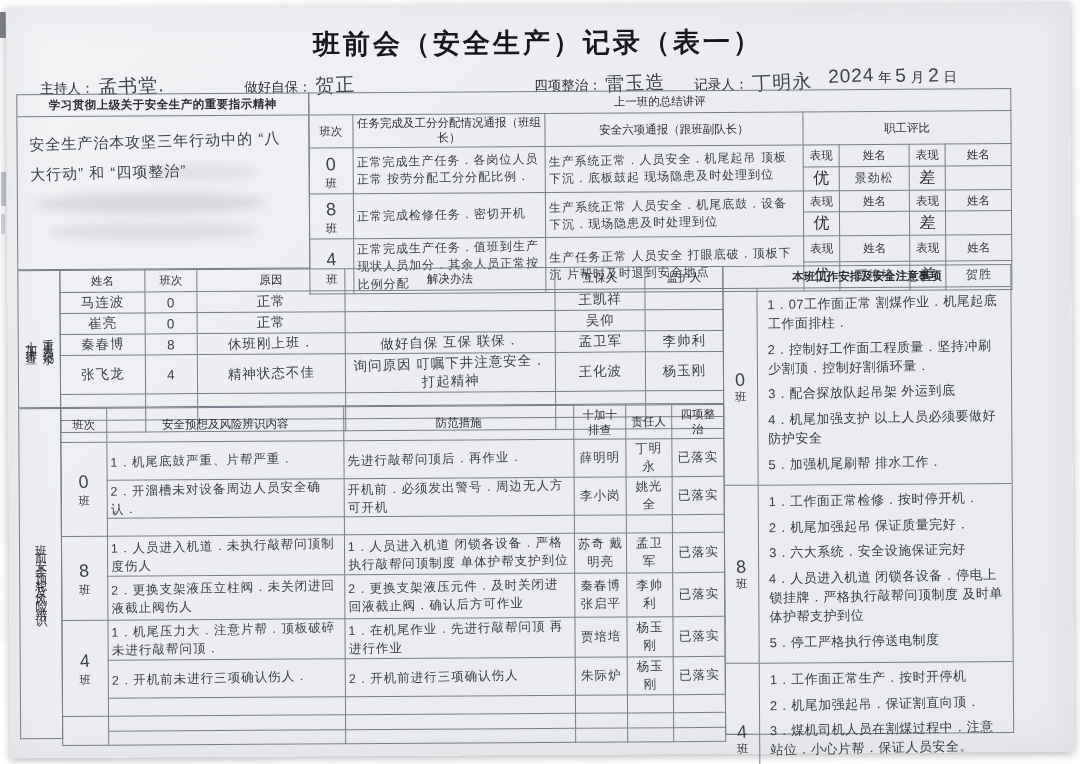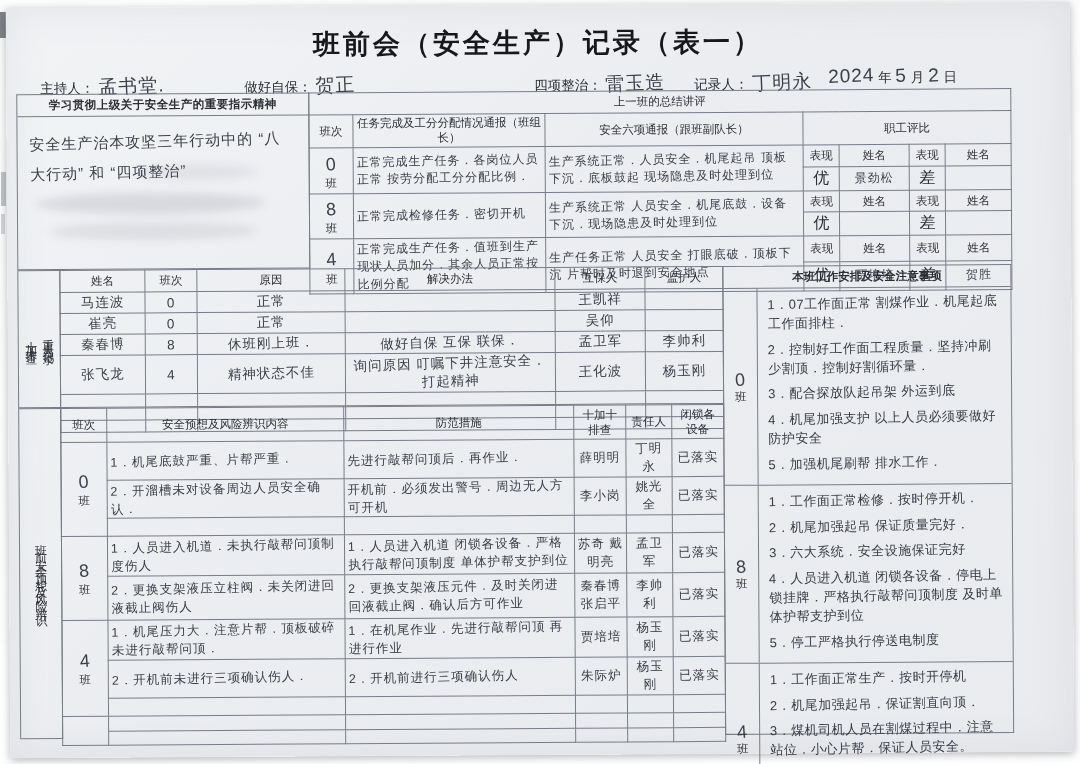--- a/index.html
+++ b/index.html
@@ -372,21 +372,21 @@
             <col style="width:46px">
             <col style="width:52px">
           </colgroup>
         <tbody>
             <tr style="height:34px">
           <th>班次</th>
           <th>安全预想及风险辨识内容</th>
           <th>防范措施</th>
           <th>十加十排查</th>
           <th>责任人</th>
-          <th>闭锁各设备</th>
+          <th>四项整治</th>
         </tr>
 
         <tr style="height:36px">
           <td rowspan="3" class="shift-cell">
             <div class="shift-stack">
                   <span class="hw num">0</span>
                   <span class="suffix">班</span>
                 </div>
               </td>
           <td>

